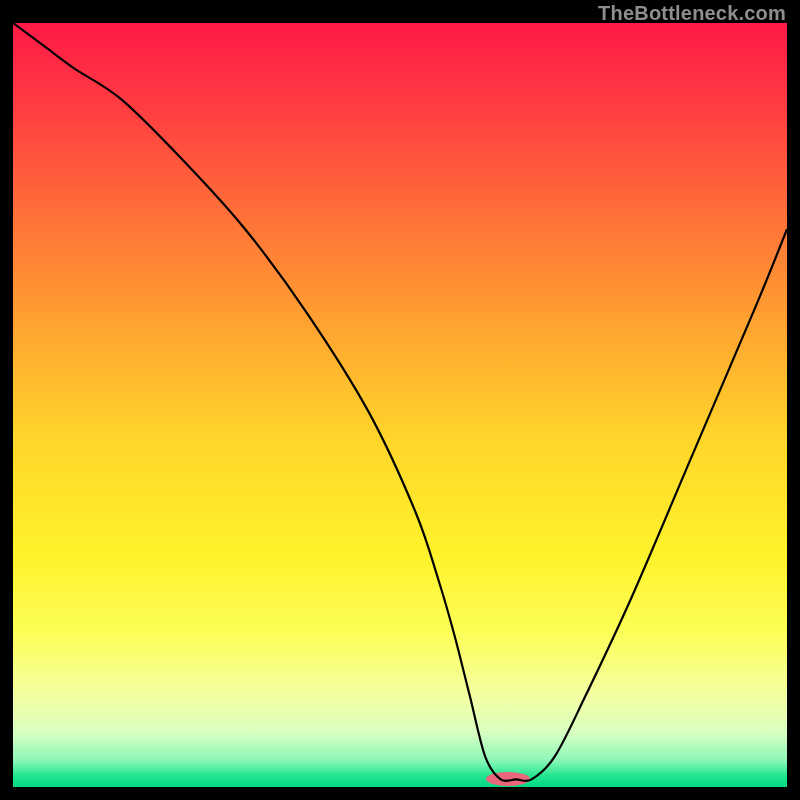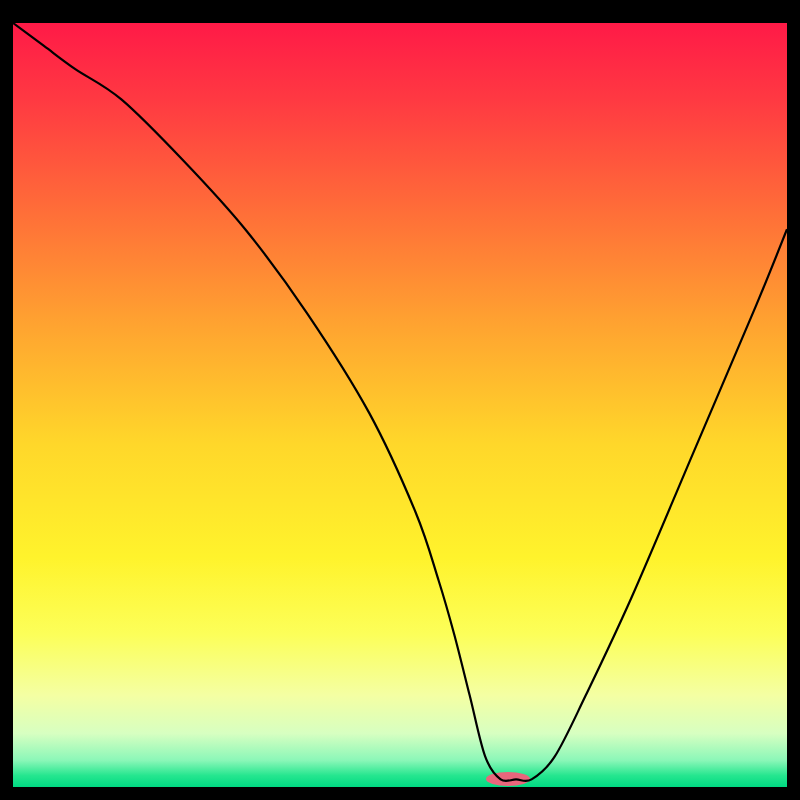--- a/index.html
+++ b/index.html
@@ -60,13 +60,14 @@
             <stop offset="96.5%" stop-color="#8bf7b8"></stop>
             <stop offset="98.5%" stop-color="#25e68f"></stop>
             <stop offset="100%" stop-color="#00d982"></stop>
           </linearGradient>
       </defs>
       <rect x="0" y="0" width="774" height="764" fill="url(#heat)"></rect>
       <ellipse cx="495" cy="756" rx="22" ry="7" fill="#e9667c"></ellipse>
       <path fill="none" stroke-width="2.2" d="M 0 0 C 5.16 3.8200000000000123 20.64 15.280000000000069 30.96 22.920000000000073 C 41.28 30.560000000000077 49.02 36.92666666666671 61.92 45.84000000000003 C 74.82000000000001 54.75333333333335 90.30000000000001 61.11999999999998 108.36000000000001 76.39999999999998 C 126.42000000000002 91.67999999999996 149.64000000000001 115.87333333333332 170.28 137.51999999999998 C 190.92 159.16666666666666 211.56 180.8133333333333 232.2 206.27999999999997 C 252.83999999999997 231.74666666666664 273.48 259.76 294.12 290.32 C 314.76 320.88 337.98 356.5333333333333 356.04 389.64 C 374.1 422.74666666666667 390.87 460.9466666666667 402.48 488.96000000000004 C 414.09000000000003 516.9733333333334 419.25000000000006 537.3466666666667 425.70000000000005 557.72 C 432.15000000000003 578.0933333333334 436.02 592.1 441.17999999999995 611.2 C 446.3399999999999 630.3000000000001 451.49999999999994 651.9466666666667 456.65999999999997 672.32 C 461.82 692.6933333333334 466.97999999999996 719.4333333333334 472.14 733.44 C 477.3 747.4466666666667 482.46 752.54 487.62 756.36 C 492.78000000000003 760.1800000000001 497.94 756.36 503.1 756.36 C 508.26000000000005 756.36 512.1300000000001 760.1800000000001 518.58 756.36 C 525.03 752.54 532.77 747.4466666666667 541.8 733.44 C 550.8299999999999 719.4333333333334 559.86 699.0600000000001 572.76 672.32 C 585.66 645.58 601.1400000000001 613.7466666666667 619.2 573 C 637.26 532.2533333333333 660.48 476.22666666666663 681.12 427.84 C 701.76 379.4533333333333 727.56 319.6066666666667 743.04 282.68 C 758.52 245.75333333333333 768.84 219.01333333333332 774 206.27999999999997" stroke="#000000"></path>
     </svg>
   </div>
+  <div class="watermark">TheBottleneck.com</div>
 </div>
 
 </body></html>

